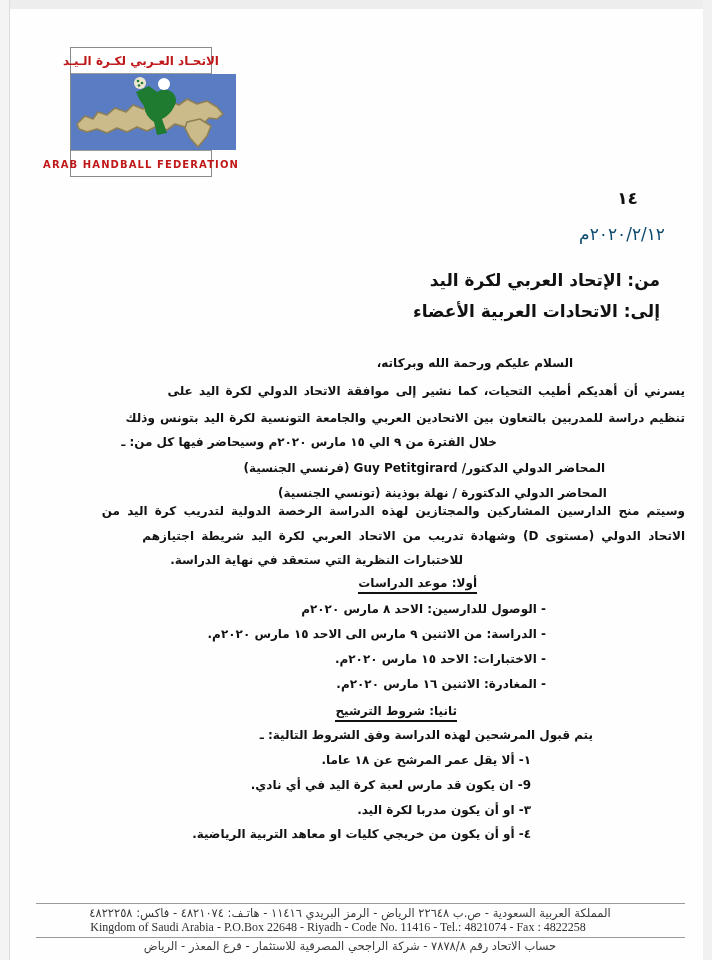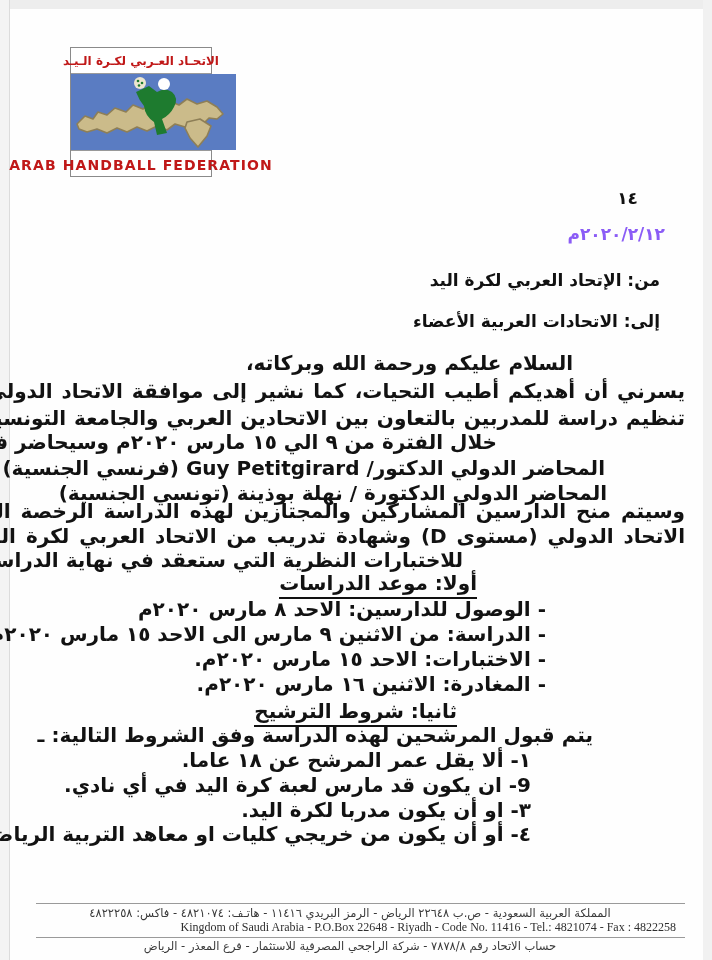--- a/index.html
+++ b/index.html
@@ -24,45 +24,45 @@
   }
   .logo-top{
     height:25px;display:flex;align-items:center;justify-content:center;
     color:#c01818;font-weight:bold;font-size:12px;border-bottom:1px solid #9a9a9a;
     direction:rtl;white-space:nowrap;
   }
   .logo-mid{height:76px;background:#5a7cc2;position:relative;}
   .logo-mid svg{display:block;}
   .logo-bottom{
     height:27px;display:flex;align-items:center;justify-content:center;
-    color:#c01818;font-weight:bold;font-size:14px;letter-spacing:1.1px;
+    color:#c01818;font-weight:bold;font-size:10px;letter-spacing:1.1px;
     border-top:1px solid #9a9a9a;white-space:nowrap;
   }
 
   
   .ref-number{position:absolute;top:188px;right:74px;font-size:17px;font-weight:bold;color:#111;direction:rtl;}
-  .doc-date{position:absolute;top:224px;right:47px;font-size:17px;font-weight:bold;color:#8b5cf6;direction:rtl;}
+  .doc-date{position:absolute;top:224px;right:47px;font-size:17px;font-weight:normal;color:#0c4a6e;direction:rtl;}
 
   
   .addr{position:absolute;right:52px;direction:rtl;font-size:17px;font-weight:bold;color:#111;white-space:nowrap;}
   .addr.from{top:270px;}
-  .addr.to{top:311px;}
+  .addr.to{top:301px;}
 
   
   .bline{
     position:absolute;direction:rtl;text-align:right;white-space:nowrap;
-    font-size:20px;font-weight:bold;color:#121212;line-height:22px;
+    font-size:12px;font-weight:bold;color:#121212;line-height:22px;
   }
   .heading{border-bottom:2px solid #111;padding-bottom:2px;}
 
   
   .footer-rule{position:absolute;left:36px;right:27px;border-top:1px solid #9a9a9a;}
   .f-ar{position:absolute;left:0;width:700px;text-align:center;direction:rtl;
         font-size:11.5px;color:#3a3a3a;font-weight:normal;white-space:nowrap;}
-  .f-en{position:absolute;left:0;width:676px;text-align:right;
+  .f-en{position:absolute;left:0;width:676px;text-align:center;
         font-family:"Liberation Serif",serif;font-size:12px;color:#2e2e2e;white-space:nowrap;}
 </style>
 </head>
 <body>
 
 <div class="page">
   <div class="edge-top"></div>
   <div class="edge-left"></div>
   <div class="edge-right"></div>
 

